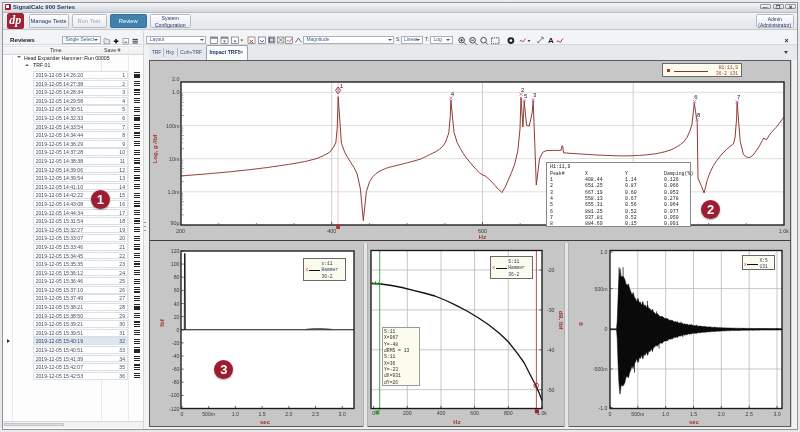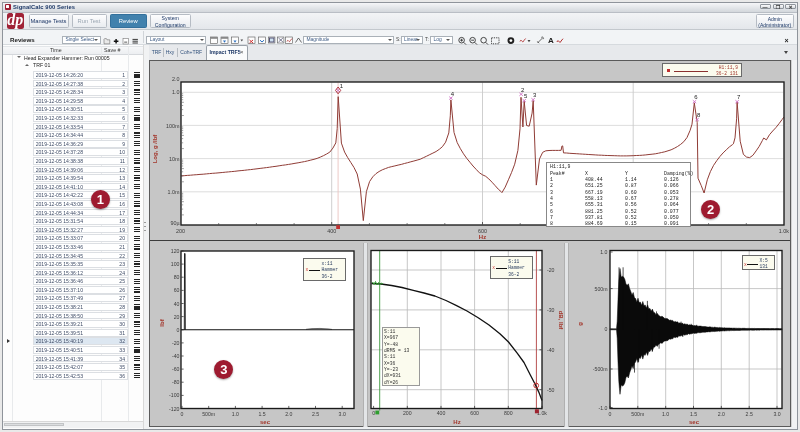--- a/index.html
+++ b/index.html
@@ -5,21 +5,21 @@
 .abs{position:absolute}
 
 #win{position:absolute;left:2px;top:2px;width:796px;height:428px;border:1px solid #8f949b;background:#eef0f2}
 #titlebar{position:absolute;left:3px;top:3px;width:794px;height:9.5px;background:linear-gradient(#f5f6f8,#d3d7dc);border-bottom:1px solid #b9bec5}
 #title{position:absolute;left:13px;top:3.6px;font-size:5.8px;font-weight:bold;color:#1c3766;letter-spacing:.1px}
 #ticon{position:absolute;left:4.5px;top:3.6px;width:6.2px;height:6.2px;background:#9e1f33;border-radius:1px}
 #ticon:after{content:"";position:absolute;left:1.4px;top:1.6px;width:3.4px;height:3px;background:#fff;border-radius:.5px}
 .winbtn{position:absolute;top:3.8px;height:5.6px;width:11px;background:linear-gradient(#fbfbfc,#d8dbdf);border:.6px solid #8f959c;border-radius:1px;color:#333;font-size:5px;line-height:4.8px;text-align:center;font-weight:bold}
 
 #ribbon{position:absolute;left:3px;top:12.5px;width:794px;height:17px;background:linear-gradient(#f2f4f6,#e4e7eb);border-bottom:1px solid #c3c8cd}
-#dplogo{position:absolute;left:7px;top:13px;width:16.5px;height:16px;background:#a02236;border-radius:2.5px;color:#fff;font-weight:bold;font-style:italic;font-size:16px;text-align:center;line-height:14.5px;font-family:"Liberation Serif",serif}
+#dplogo{position:absolute;left:7px;top:13px;width:16.5px;height:16px;background:#a02236;border-radius:2.5px;color:#fff;font-weight:bold;font-style:italic;font-size:12px;text-align:center;line-height:14.5px;font-family:"Liberation Serif",serif}
 .rbtn{position:absolute;top:13.6px;height:14.2px;background:linear-gradient(#fdfdfe,#e9ecf0);border:.8px solid #b6bcc4;border-radius:1.5px;color:#1c3766;font-size:5.8px;text-align:center}
 
 #toolbar{position:absolute;left:3px;top:29.5px;width:794px;height:15px;background:#f2f4f6;border-bottom:1px solid #d6dade}
 .combo{position:absolute;height:7.6px;background:#fff;border:.7px solid #aab1b8;font-size:4.9px;color:#3c5a84;line-height:6.8px;padding-left:2.5px;white-space:nowrap;overflow:hidden}
 .combo .arr{position:absolute;right:1.5px;top:2.2px;width:0;height:0;border-top:2.6px solid #555;border-left:2.2px solid transparent;border-right:2.2px solid transparent}
 
 #tabrow{position:absolute;left:148.5px;top:44.5px;width:648.5px;height:15px;background:#e7e9ec}
 .tab{position:absolute;top:46.5px;height:13px;font-size:5px;color:#31517c;text-align:center}
 .tabsep{position:absolute;top:48px;width:1px;height:9px;background:#b7bcc2}
 #activetab{position:absolute;left:206px;top:45px;height:14.5px;width:41.5px;background:#fafbfc;border:.9px solid #9aa1a9;border-bottom:none;border-radius:2px 2px 0 0;font-size:5.2px;font-weight:bold;color:#1c3766;text-align:left;line-height:13px;padding-left:2.5px;white-space:nowrap}

